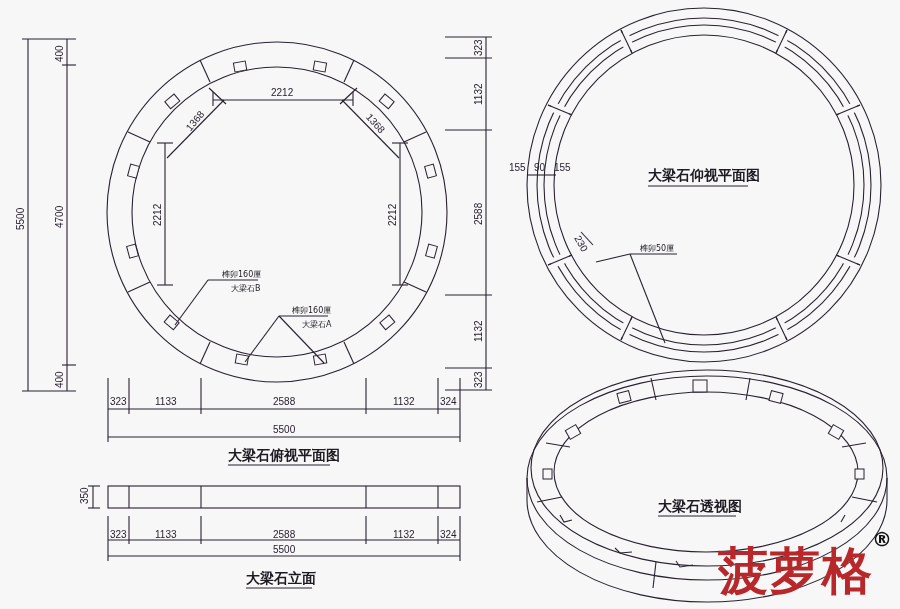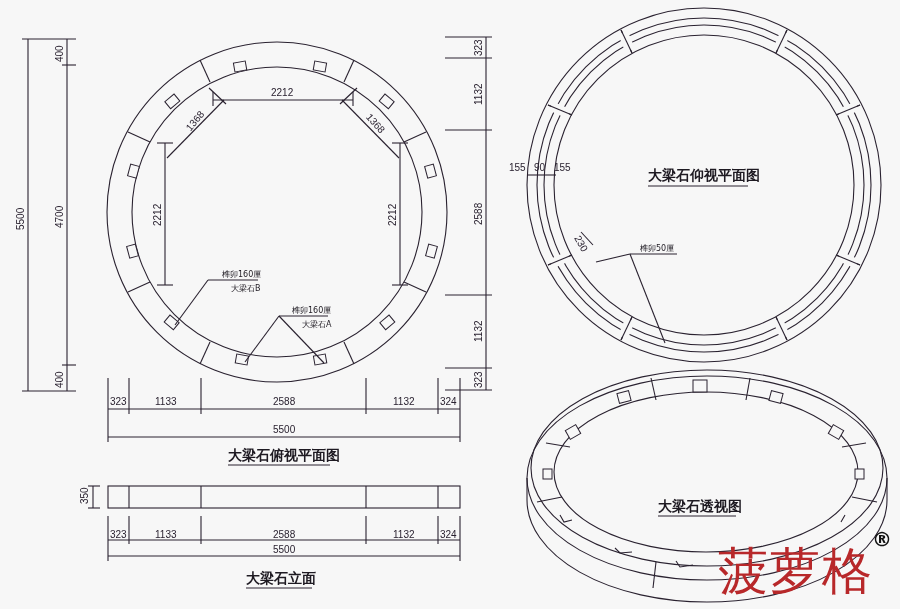--- a/index.html
+++ b/index.html
@@ -4,21 +4,21 @@
 <style>
   html, body { margin: 0; padding: 0; background: #f7f7f7; }
   body { width: 900px; height: 609px; position: relative; overflow: hidden;
          font-family: "Liberation Sans", "DejaVu Sans", sans-serif; }
   svg { position: absolute; left: 0; top: 0; }
   .ln { stroke: #2a2230; stroke-width: 1.1; fill: none; }
   .lnf { stroke: #2a2230; stroke-width: 1; fill: #f7f7f7; }
   .dim { font-size: 10px; fill: #2a2230; font-family: "Liberation Sans", sans-serif; }
   .title { font-size: 14px; fill: #1e1a22; font-weight: bold; font-family: "DejaVu Sans", sans-serif; }
   .note { font-size: 8px; fill: #1e1a22; font-family: "DejaVu Sans", sans-serif; }
-  .logo { position: absolute; left: 718px; top: 546px; font-size: 50px; font-weight: normal;
+  .logo { position: absolute; left: 718px; top: 546px; font-size: 50px; font-weight: bold;
           color: #b8282a; letter-spacing: 2px; font-family: "DejaVu Sans", sans-serif; line-height: 1; }
   .reg { position: absolute; left: 872px; top: 527px; font-size: 20px; font-weight: bold; color: #111;
          font-family: "DejaVu Sans", sans-serif; }
 </style>
 </head>
 <body>
 
 <svg width="900" height="609" viewBox="0 0 900 609">
 
   <g>

